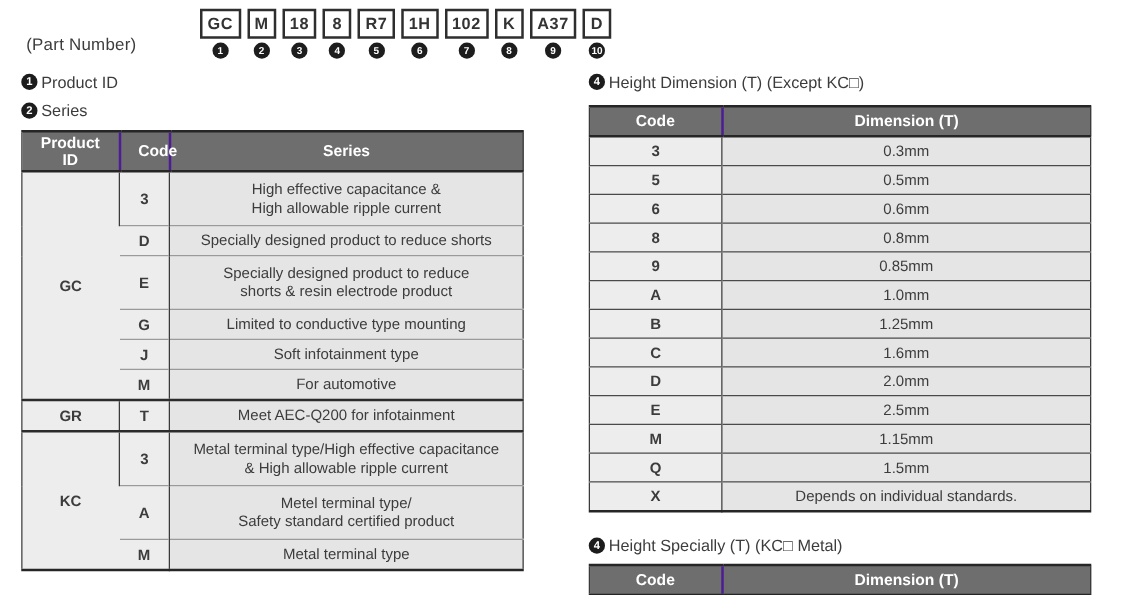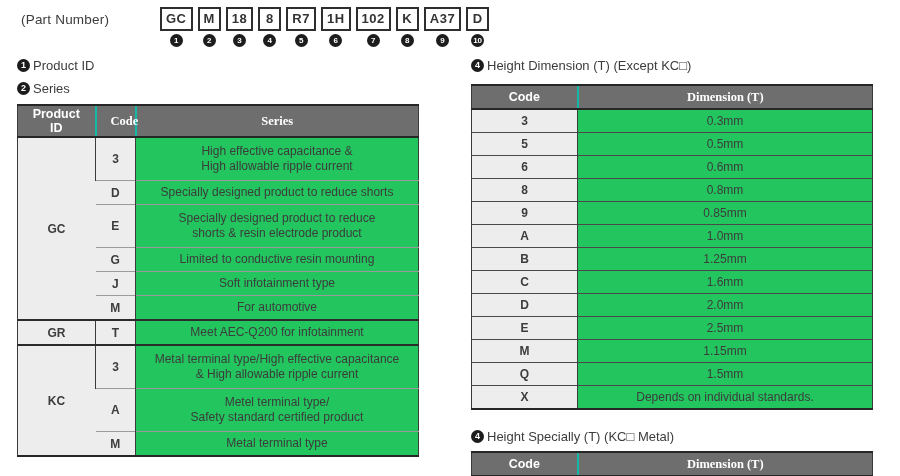--- a/index.html
+++ b/index.html
@@ -2,21 +2,21 @@
 <html><head>
 <meta charset="utf-8">
 <style>
   html,body { margin:0; padding:0; background:#fff; }
   .page {
     position:relative; width:900px; height:476px; background:#ffffff;
     font-family:"Liberation Sans", sans-serif; color:#3c3c3c; overflow:hidden;
   }
 
   
-  .pn-label { position:absolute; left:21px; top:12px; font-size:13.5px; letter-spacing:.2px; }
+  .pn-label { position:absolute; left:21px; top:28px; font-size:13.5px; letter-spacing:.2px; }
   .pn-segments { position:absolute; left:160px; top:7px; display:flex; gap:5px; align-items:flex-start; }
   .pn-seg { display:flex; flex-direction:column; align-items:center; }
   .pn-box {
     border:2px solid #2e2e2e; background:#fff; font-weight:bold; font-size:13px;
     padding:0 4px; min-width:11px; height:20px; line-height:20px; text-align:center;
     letter-spacing:.5px; color:#333;
   }
   .pn-circ {
     margin-top:3px; width:13px; height:13px; border-radius:50%;
     background:#1d1d1d; color:#fff; font-size:8px; font-weight:bold;
@@ -34,22 +34,22 @@
   #h-series  { left:17px; top:81px; }
   #h-height1 { left:471px; top:58px; }
   #h-height2 { left:471px; top:429px; }
 
   
   table { border-collapse:collapse; table-layout:fixed; font-size:12px; color:#3c3c3c; }
   th {
     background:var(--header-bg,#6e6e6e); color:#fff; font-weight:bold; font-size:12.5px;
     height:20px; padding:1px 14px; border-top:2px solid #262626; border-bottom:2px solid #262626;
   }
-  th + th { border-left:2px solid #14b8a6;font-family:Liberation Serif, serif; }
-  td { text-align:center; padding:2px 3px; background:#22c55e; }
+  th + th { border-left:2px solid #4c1d95; }
+  td { text-align:center; padding:2px 3px; background:#e5e5e5; }
 
   
   #series-table { position:absolute; left:17px; top:104px; width:401px;
                   border-left:1px solid #3a3a3a; border-right:1px solid #3a3a3a; border-bottom:2px solid #262626; }
   #series-table td { border-left:1px solid #3a3a3a; border-top:1px solid #9a9a9a; }
   #series-table td:first-child { border-left:none; }
   #series-table .pid-cell, #series-table .code-cell { background:#ededed; font-weight:bold; }
   #series-table tr.group-start td { border-top:2px solid #2b2b2b; }
   #series-table .desc-cell { line-height:1.28; }
   #series-table .row-1 td { height:19px; }
@@ -145,21 +145,21 @@
         <tr class="row-1">
           <td class="code-cell">D</td>
           <td class="desc-cell">Specially designed product to reduce shorts</td>
         </tr>
         <tr class="row-2">
           <td class="code-cell">E</td>
           <td class="desc-cell">Specially designed product to reduce<br>shorts &amp; resin electrode product</td>
         </tr>
         <tr class="row-1">
           <td class="code-cell">G</td>
-          <td class="desc-cell">Limited to conductive resin mounting</td>
+          <td class="desc-cell">Limited to conductive type mounting</td>
         </tr>
         <tr class="row-1">
           <td class="code-cell">J</td>
           <td class="desc-cell">Soft infotainment type</td>
         </tr>
         <tr class="row-1">
           <td class="code-cell">M</td>
           <td class="desc-cell">For automotive</td>
         </tr>
         <tr class="group-start row-1">

